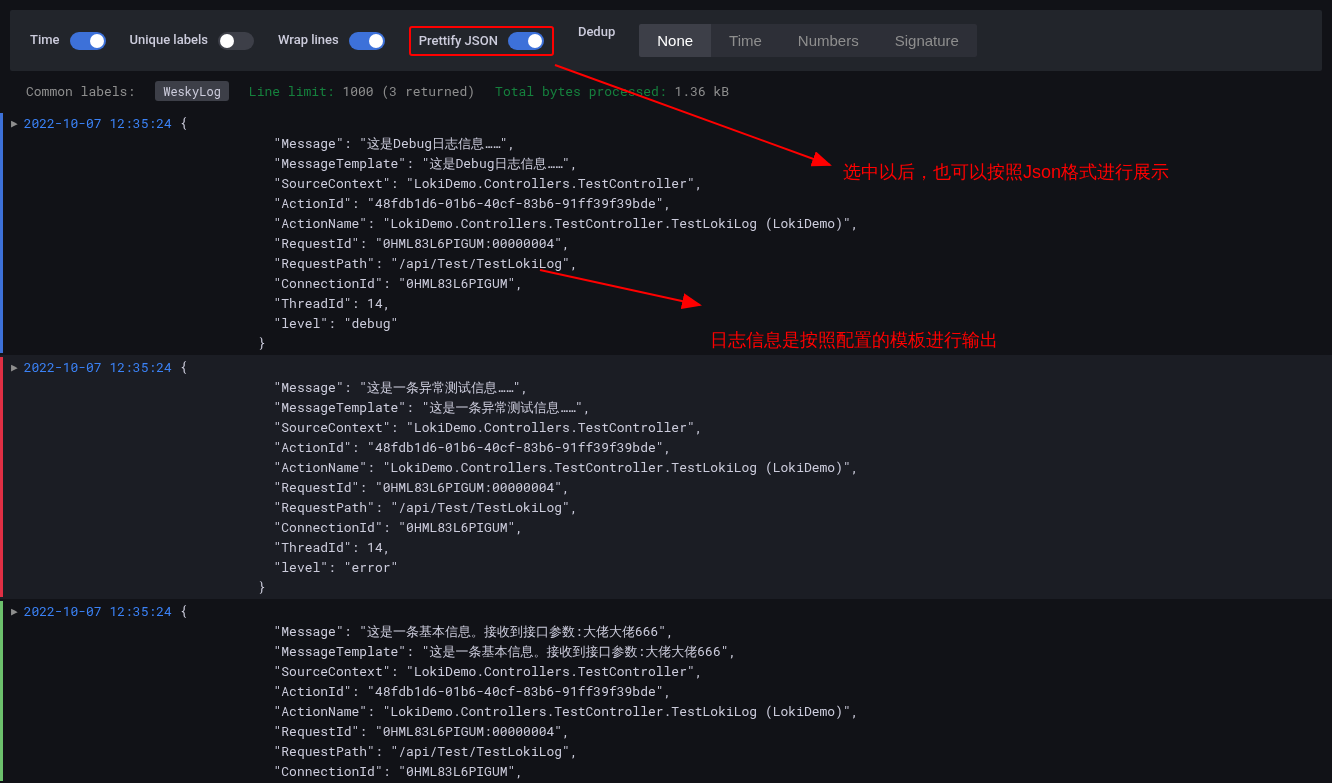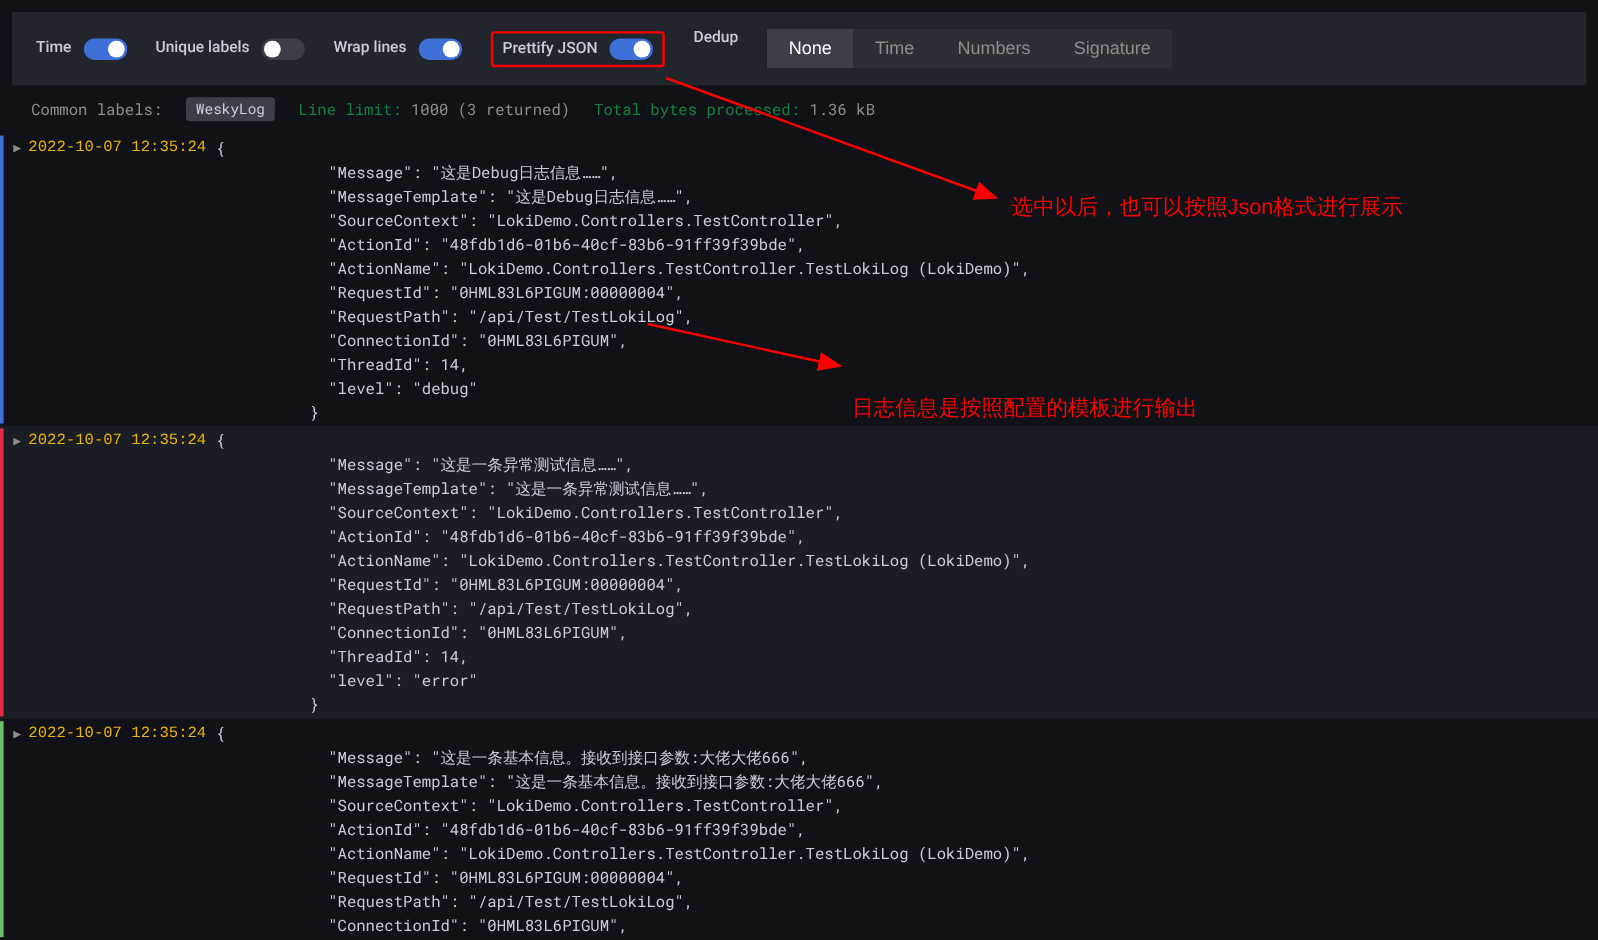--- a/index.html
+++ b/index.html
@@ -116,24 +116,23 @@
   .level-error { background: #e02f44; }
   .level-info { background: #6cc06c; }
   .expand-caret {
     color: #8e8e8e;
     padding: 0 6px 0 8px;
     cursor: pointer;
     user-select: none;
     font-size: 11px;
   }
   .timestamp {
-    color: #eab308;
+    color: #3b82f6;
     white-space: nowrap;
     padding-right: 8px;
-    font-family: Liberation Mono, monospace;
   }
   .log-body {
     color: #ccccdc;
     white-space: pre;
     flex: 1;
   }
   .annotation {
     position: absolute;
     color: #ff0000;
     font-size: 18px;

